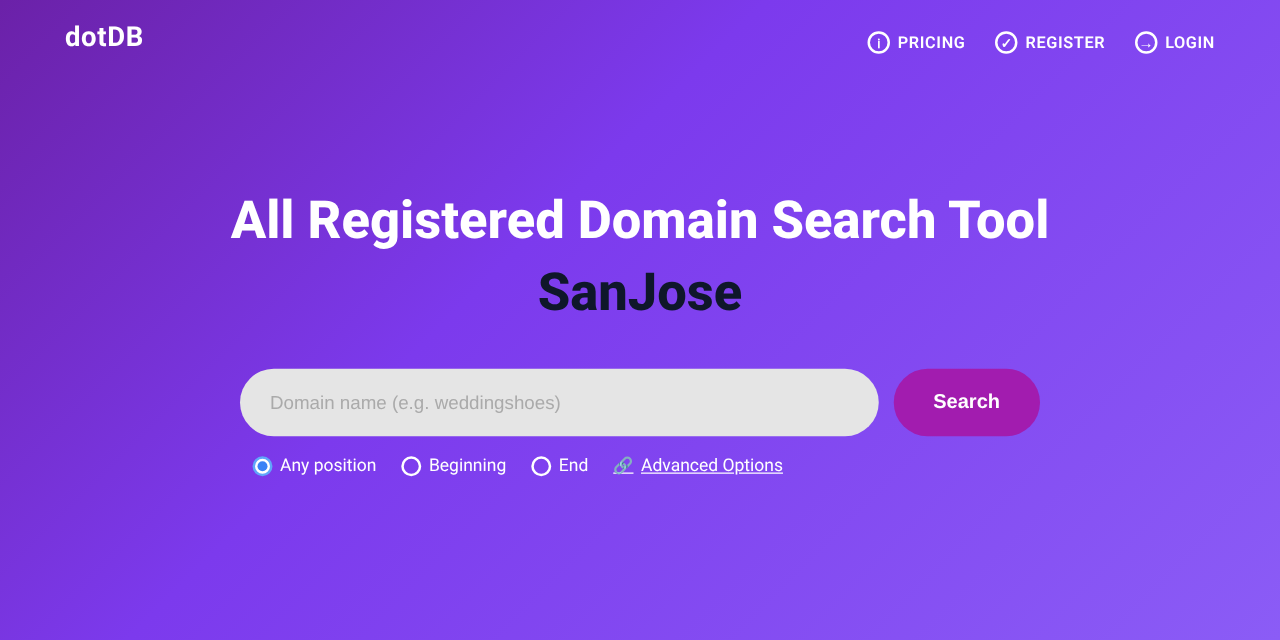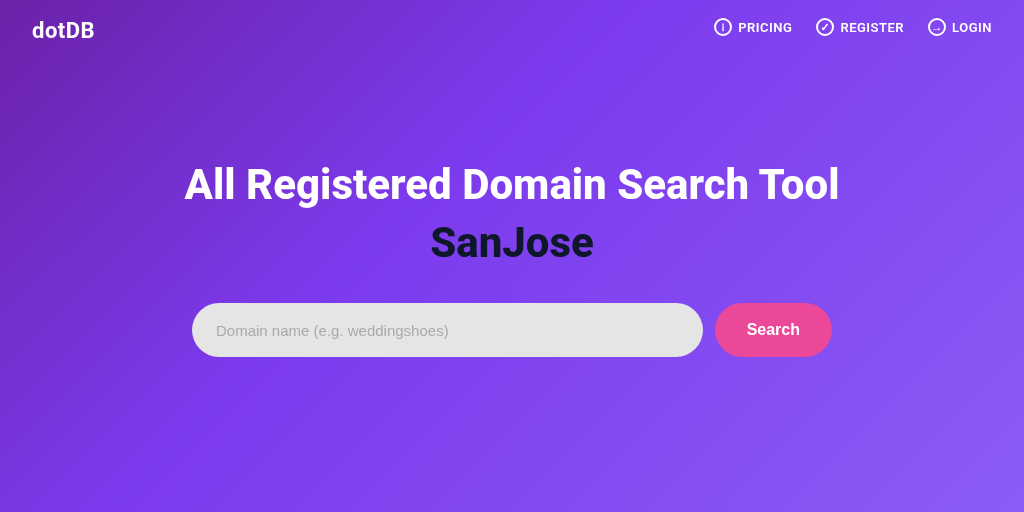--- a/index.html
+++ b/index.html
@@ -21,22 +21,22 @@
       height: 512px;
       position: relative;
       display: flex;
       flex-direction: column;
     }
 
     
     .header {
       display: flex;
       justify-content: space-between;
-      align-items: flex-start;
-      padding: 18px 32px;
+      align-items: flex-end;
+      padding: 18px 52px;
     }
 
     .logo {
       color: white;
       font-size: 22px;
       font-weight: 700;
       letter-spacing: 0.5px;
     }
 
     .nav {
@@ -125,21 +125,21 @@
       background: #e5e5e5;
     }
 
     .search-input::placeholder {
       color: #aaa;
     }
 
     .search-button {
       height: 54px;
       padding: 0 32px;
-      background: #ec4899;
+      background: #a21caf;
       color: white;
       border: none;
       border-radius: 30px;
       font-size: 16px;
       font-weight: 600;
       cursor: pointer;
       white-space: nowrap;
     }
 
     .search-options {
@@ -221,15 +221,38 @@
 
   <main class="main">
     <h1 class="hero-title">All Registered Domain Search Tool</h1>
     <h2 class="hero-subtitle">SanJose</h2>
 
     <div class="search-container">
       <input class="search-input" type="text" placeholder="Domain name (e.g. weddingshoes)" style="">
       <button class="search-button">Search</button>
     </div>
 
+    <div class="search-options">
+      <label class="radio-option">
+        <div class="radio-circle selected">
+          <div class="radio-dot"></div>
+        </div>
+        <span>Any position</span>
+      </label>
+
+      <label class="radio-option">
+        <div class="radio-circle"></div>
+        <span>Beginning</span>
+      </label>
+
+      <label class="radio-option">
+        <div class="radio-circle"></div>
+        <span>End</span>
+      </label>
+
+      <a class="advanced-options">
+        <span class="link-icon">🔗</span>
+        <span>Advanced Options</span>
+      </a>
+    </div>
   </main>
 
 </div>
 
 </body></html>

